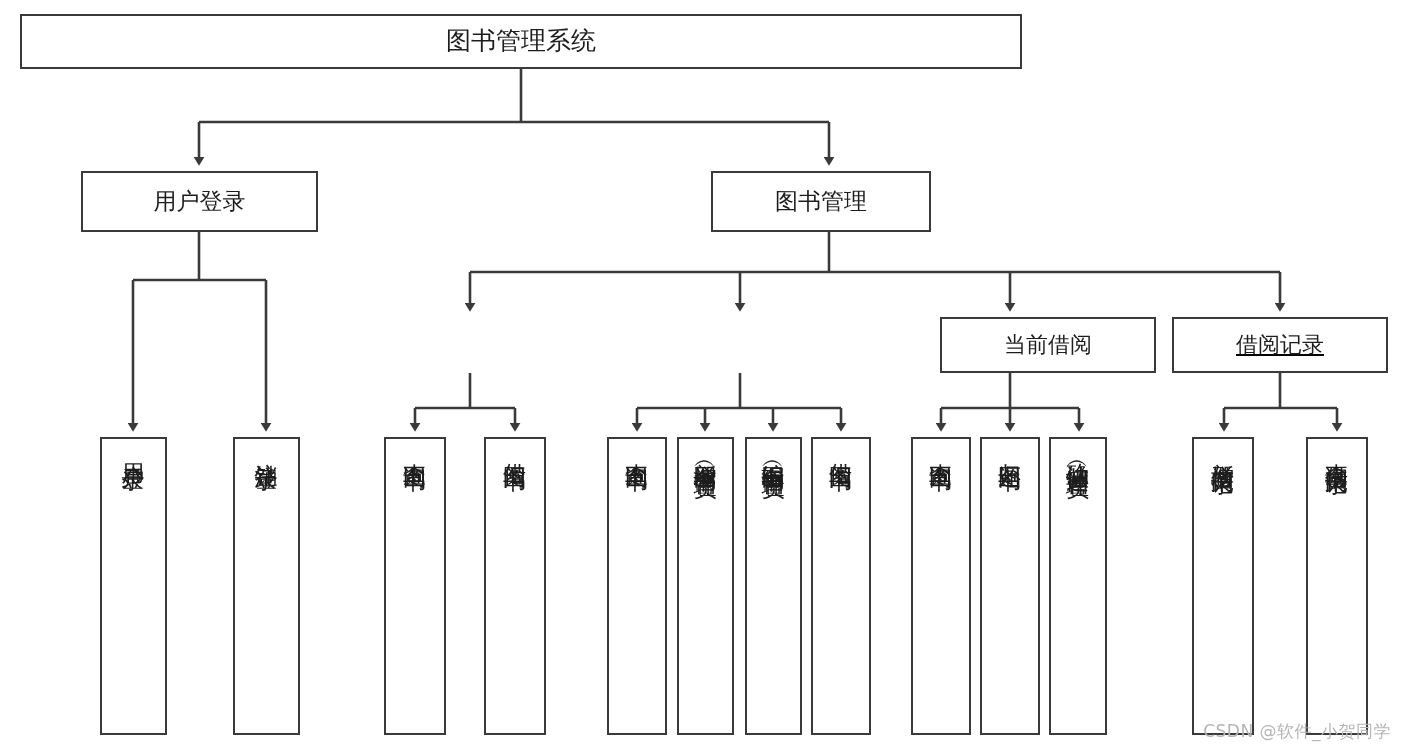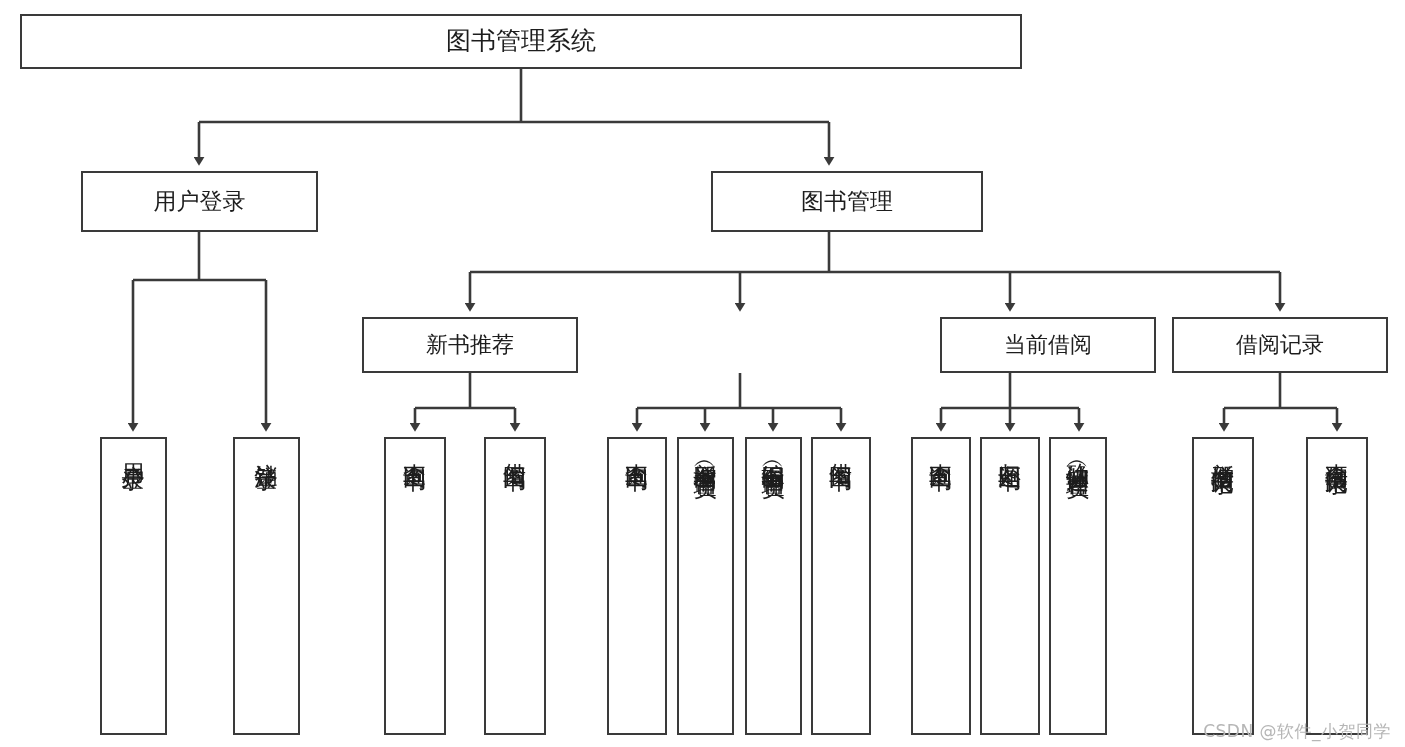--- a/index.html
+++ b/index.html
@@ -37,28 +37,28 @@
     line-height:1.15;
     white-space:nowrap;
   }
   
   .node.root{ left:20px; top:14px; width:1002px; height:55px; }
   .node.root .label{ font-size:25px; }
   
   .node.l1{ height:61px; }
   .node.l1 .label{ font-size:23px; }
   .node.n-user-login{ left:81px; top:171px; width:237px; }
-  .node.n-book-mgmt{ left:711px; top:171px; width:272px; }
+  .node.n-book-mgmt{ left:711px; top:171px; width:220px; }
   
   .node.l2{ top:317px; height:56px; width:216px; }
   .node.l2 .label{ font-size:22px; }
   .node.n-new-rec{   left:362px; }
   .node.n-borrow{    left:632px; }
   .node.n-current{   left:940px; }
-  .node.n-history{   left:1172px; }
+  .node.n-history{   left:1172px;text-decoration:underline; }
   
   .node.leaf{
     top:437px;
     height:298px;
     align-items:flex-start;
     justify-content:center;
     padding-top:6px;
   }
   .node.leaf .label{
     writing-mode:vertical-rl;
@@ -140,23 +140,20 @@
     <span class="label">图书管理系统</span>
   </div>
 
   <div class="node l1 n-user-login">
     <span class="label">用户登录</span>
   </div>
   <div class="node l1 n-book-mgmt">
     <span class="label">图书管理</span>
   </div>
 
-  <div class="node l2 n-new-rec">
-    <span class="label">新书推荐</span>
-  </div>
   <div class="node l2 n-current">
     <span class="label">当前借阅</span>
   </div>
   <div class="node l2 n-history">
     <span class="label">借阅记录</span>
   </div>
 
   <div class="node leaf" style="left:100px;width:67px;">
     <span class="label">用户登录</span>
   </div>

